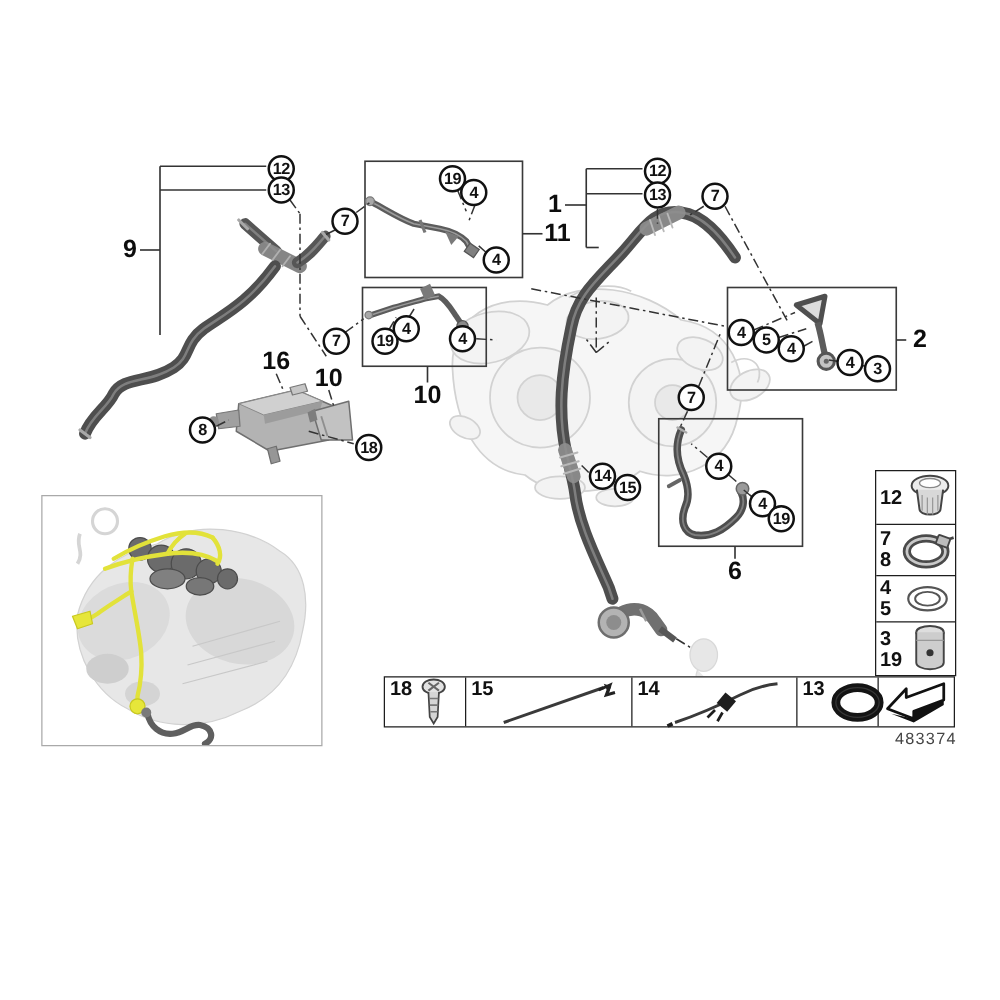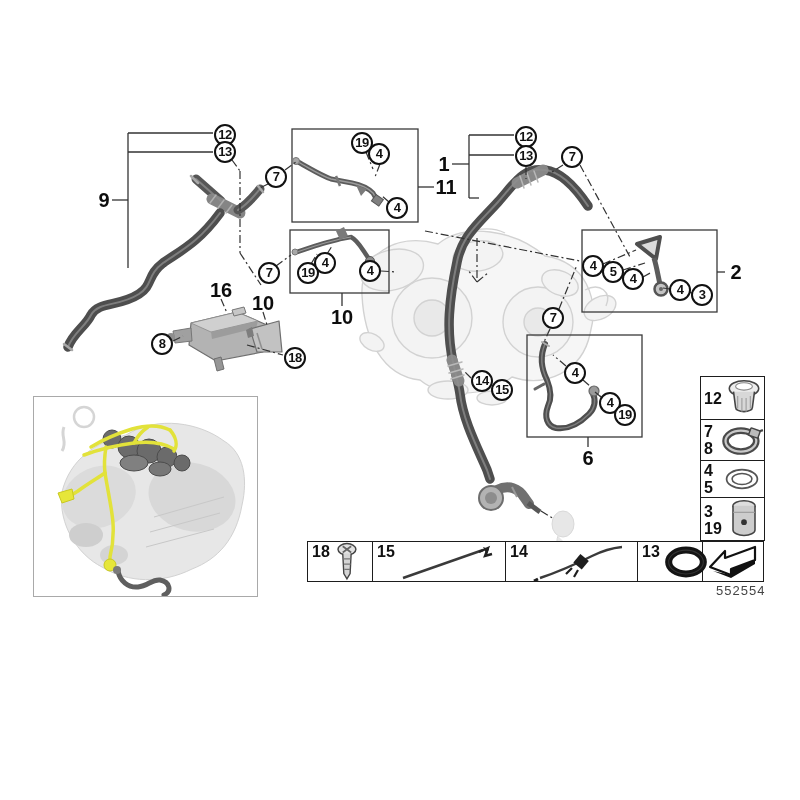--- a/index.html
+++ b/index.html
@@ -373,20 +373,20 @@
       <div class="lb-cell" style="width: 60px;">
         <span class="lb-icon">
           <svg width="56" height="42" viewBox="0 0 56 42">
             <path d="M5,26 L20,10 L20,17 L50,6 L50,19 L26,28 L26,34 Z" fill="#fff" stroke="#111" stroke-width="2.2" stroke-linejoin="round"></path>
             <path d="M8,30 L26,37 L50,23 L50,19 L26,28 L26,34 Z" fill="#111"></path>
           </svg>
         </span>
       </div>
     </div>
 
-  <div class="drawing-number">552554</div>
+  <div class="drawing-number">483374</div>
 
   <div class="footer">
     
     
   </div>
 
 </div>
 
 </body></html>

